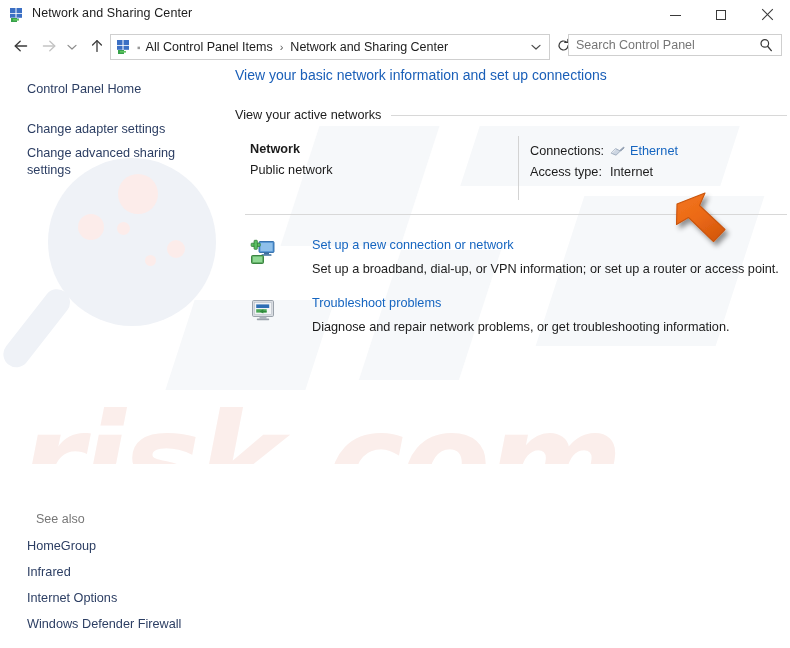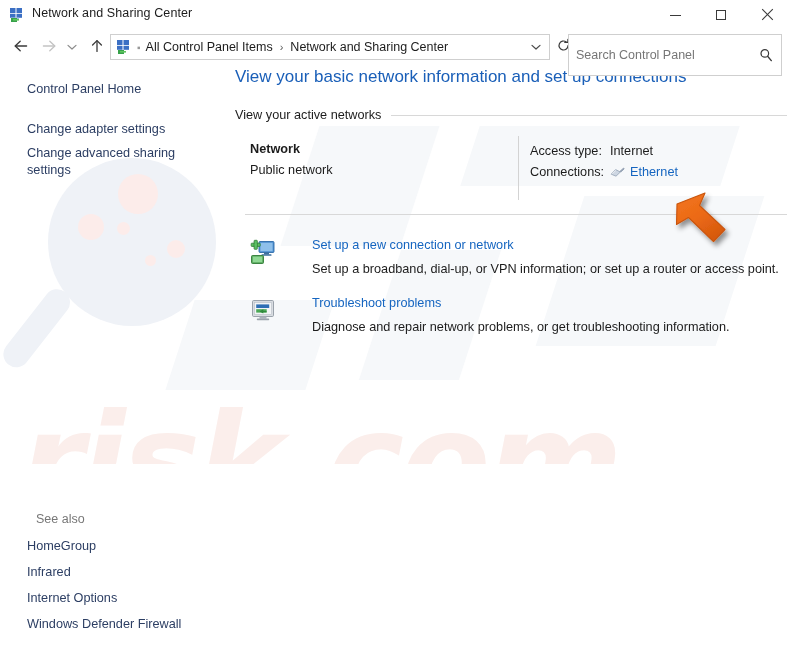--- a/index.html
+++ b/index.html
@@ -200,21 +200,21 @@
     display: flex;
     align-items: center;
     justify-content: center;
     background: transparent;
     border: none;
     padding: 0;
   }
   .searchbox {
     position: absolute;
     left: 568px; top: 4px;
-    width: 214px; height: 42px;
+    width: 214px; height: 22px;
     border: 1px solid #cfcfcf;
     background: #ffffff;
     box-sizing: border-box;
     display: flex;
     align-items: center;
   }
   .search-input {
     border: none;
     outline: none;
     background: transparent;
@@ -273,21 +273,21 @@
 
   
   .main-pane {
     position: absolute;
     left: 228px; top: 0;
     width: 562px; height: 584px;
   }
   .page-title {
     position: absolute;
     left: 7px; top: 3px;
-    font-size: 17px;
+    font-size: 14px;
     color: #1a5fb8;
     white-space: nowrap;
   }
 
   .section-head {
     position: absolute;
     display: flex;
     align-items: center;
     width: 552px;
     left: 7px;
@@ -529,33 +529,33 @@
 
     <div class="net-block">
       <div class="net-name">Network</div>
       <div class="net-type">Public network</div>
     </div>
 
     <div class="net-divider"></div>
 
     <div class="net-details">
       <div class="detail-row">
-        <span class="detail-label">Access type:</span>
-        <span class="detail-value">Internet</span>
-      </div>
-      <div class="detail-row">
         <span class="detail-label">Connections:</span>
         <span class="eth-icon-wrap">
           <svg width="15" height="12" viewBox="0 0 15 12">
             <path d="M1.2 8.2 L5.6 3.6 L10.4 6.0 L6.0 10.2 Z" fill="#cdd6e2" stroke="#8a99ad" stroke-width="0.7"></path>
             <path d="M10.0 5.2 L13.6 2.0 L14.2 2.9 L10.8 6.1 Z" fill="#9aa8bb" stroke="#7b8a9e" stroke-width="0.6"></path>
             <path d="M2.2 7.8 L5.8 4.4" stroke="#ffffff" stroke-width="0.8" opacity="0.8"></path>
           </svg>
         </span>
         <span class="link-blue">Ethernet</span>
+      </div>
+      <div class="detail-row">
+        <span class="detail-label">Access type:</span>
+        <span class="detail-value">Internet</span>
       </div>
     </div>
 
     <div class="section-head sh-change">
       <span class="sh-rule"></span>
     </div>
 
     <div class="task-item task-1">
       <span class="task-icon">
         <svg width="26" height="26" viewBox="0 0 26 26">

